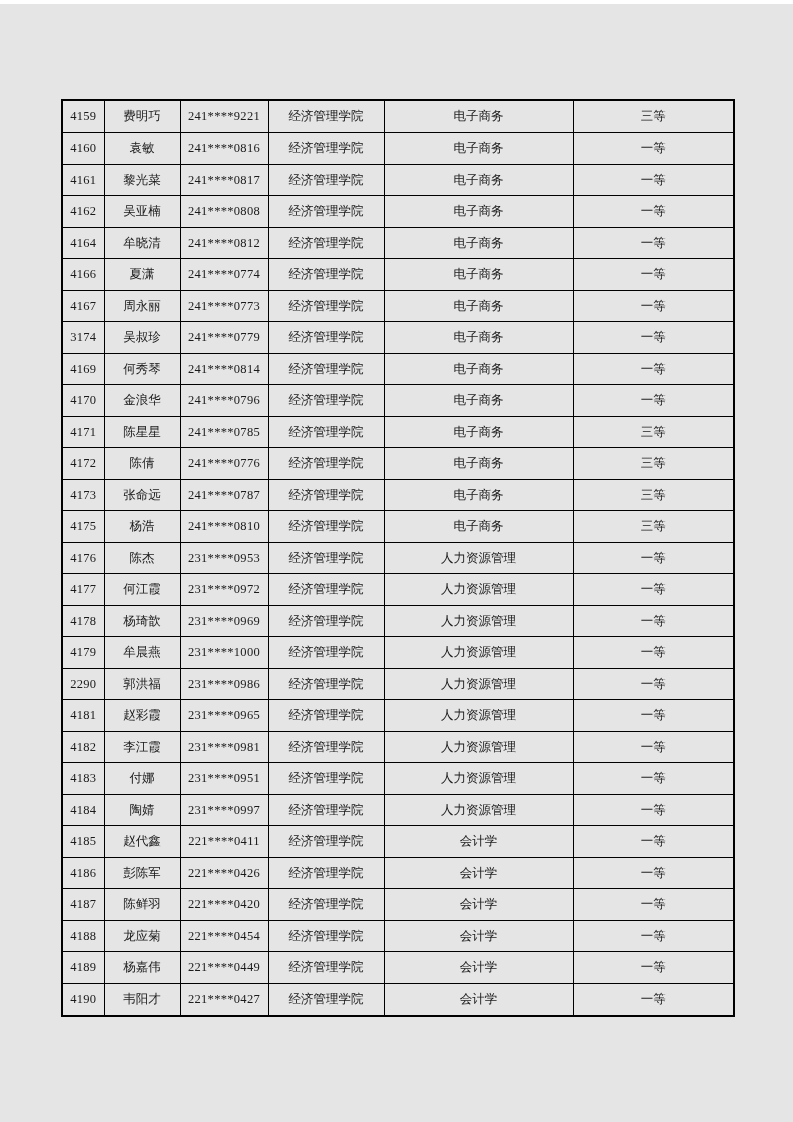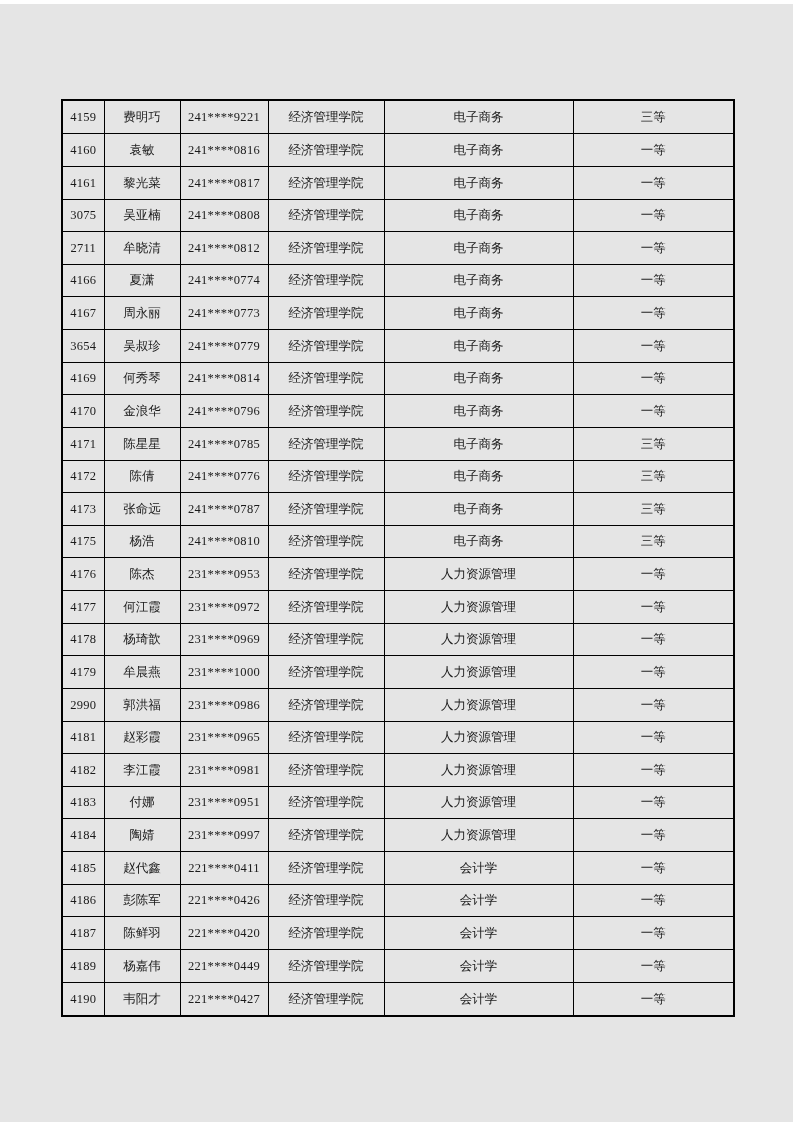--- a/index.html
+++ b/index.html
@@ -80,29 +80,29 @@
         </tr>
         <tr>
           <td class="col-no">4161</td>
           <td class="col-name">黎光菜</td>
           <td class="col-sid">241****0817</td>
           <td class="col-college">经济管理学院</td>
           <td class="col-major">电子商务</td>
           <td class="col-award">一等</td>
         </tr>
         <tr>
-          <td class="col-no">3075</td>
+          <td class="col-no">4162</td>
           <td class="col-name">吴亚楠</td>
           <td class="col-sid">241****0808</td>
           <td class="col-college">经济管理学院</td>
           <td class="col-major">电子商务</td>
           <td class="col-award">一等</td>
         </tr>
         <tr>
-          <td class="col-no">2711</td>
+          <td class="col-no">4164</td>
           <td class="col-name">牟晓清</td>
           <td class="col-sid">241****0812</td>
           <td class="col-college">经济管理学院</td>
           <td class="col-major">电子商务</td>
           <td class="col-award">一等</td>
         </tr>
         <tr>
           <td class="col-no">4166</td>
           <td class="col-name">夏潇</td>
           <td class="col-sid">241****0774</td>
@@ -112,21 +112,21 @@
         </tr>
         <tr>
           <td class="col-no">4167</td>
           <td class="col-name">周永丽</td>
           <td class="col-sid">241****0773</td>
           <td class="col-college">经济管理学院</td>
           <td class="col-major">电子商务</td>
           <td class="col-award">一等</td>
         </tr>
         <tr>
-          <td class="col-no">3654</td>
+          <td class="col-no">3174</td>
           <td class="col-name">吴叔珍</td>
           <td class="col-sid">241****0779</td>
           <td class="col-college">经济管理学院</td>
           <td class="col-major">电子商务</td>
           <td class="col-award">一等</td>
         </tr>
         <tr>
           <td class="col-no">4169</td>
           <td class="col-name">何秀琴</td>
           <td class="col-sid">241****0814</td>
@@ -200,21 +200,21 @@
         </tr>
         <tr>
           <td class="col-no">4179</td>
           <td class="col-name">牟晨燕</td>
           <td class="col-sid">231****1000</td>
           <td class="col-college">经济管理学院</td>
           <td class="col-major">人力资源管理</td>
           <td class="col-award">一等</td>
         </tr>
         <tr>
-          <td class="col-no">2990</td>
+          <td class="col-no">2290</td>
           <td class="col-name">郭洪福</td>
           <td class="col-sid">231****0986</td>
           <td class="col-college">经济管理学院</td>
           <td class="col-major">人力资源管理</td>
           <td class="col-award">一等</td>
         </tr>
         <tr>
           <td class="col-no">4181</td>
           <td class="col-name">赵彩霞</td>
           <td class="col-sid">231****0965</td>
@@ -259,20 +259,28 @@
           <td class="col-name">彭陈军</td>
           <td class="col-sid">221****0426</td>
           <td class="col-college">经济管理学院</td>
           <td class="col-major">会计学</td>
           <td class="col-award">一等</td>
         </tr>
         <tr>
           <td class="col-no">4187</td>
           <td class="col-name">陈鲜羽</td>
           <td class="col-sid">221****0420</td>
+          <td class="col-college">经济管理学院</td>
+          <td class="col-major">会计学</td>
+          <td class="col-award">一等</td>
+        </tr>
+        <tr>
+          <td class="col-no">4188</td>
+          <td class="col-name">龙应菊</td>
+          <td class="col-sid">221****0454</td>
           <td class="col-college">经济管理学院</td>
           <td class="col-major">会计学</td>
           <td class="col-award">一等</td>
         </tr>
         <tr>
           <td class="col-no">4189</td>
           <td class="col-name">杨嘉伟</td>
           <td class="col-sid">221****0449</td>
           <td class="col-college">经济管理学院</td>
           <td class="col-major">会计学</td>

